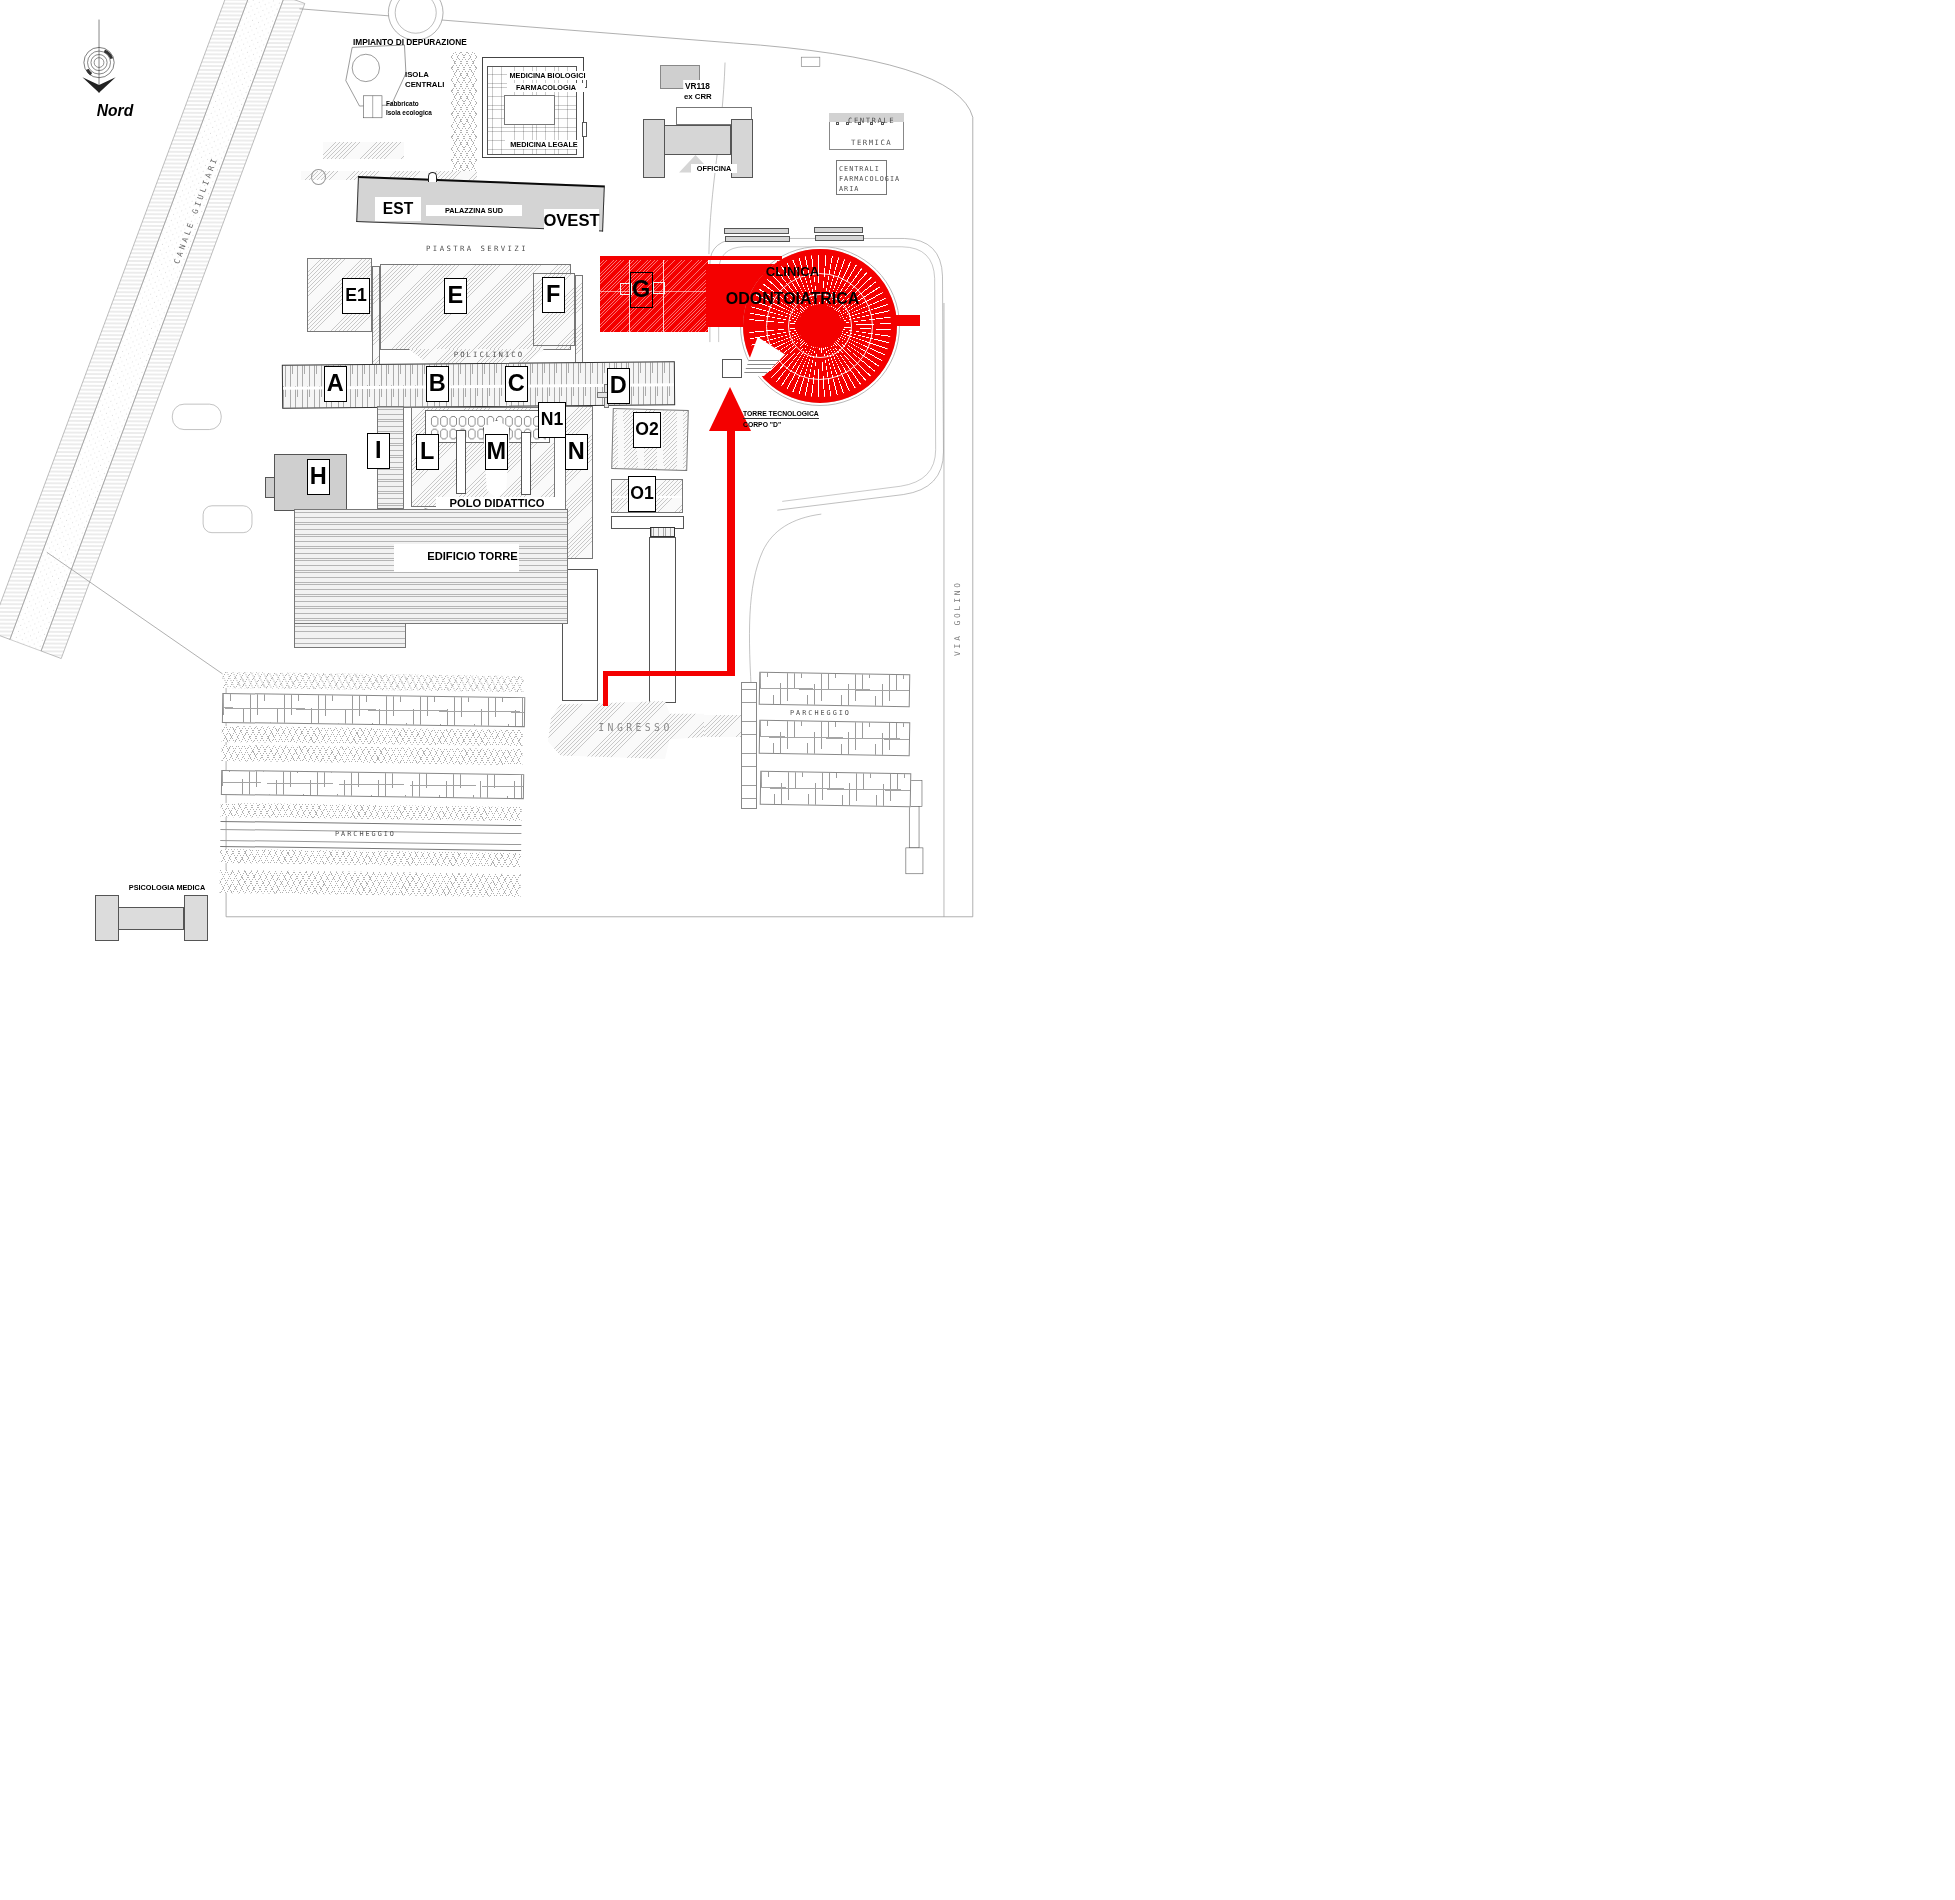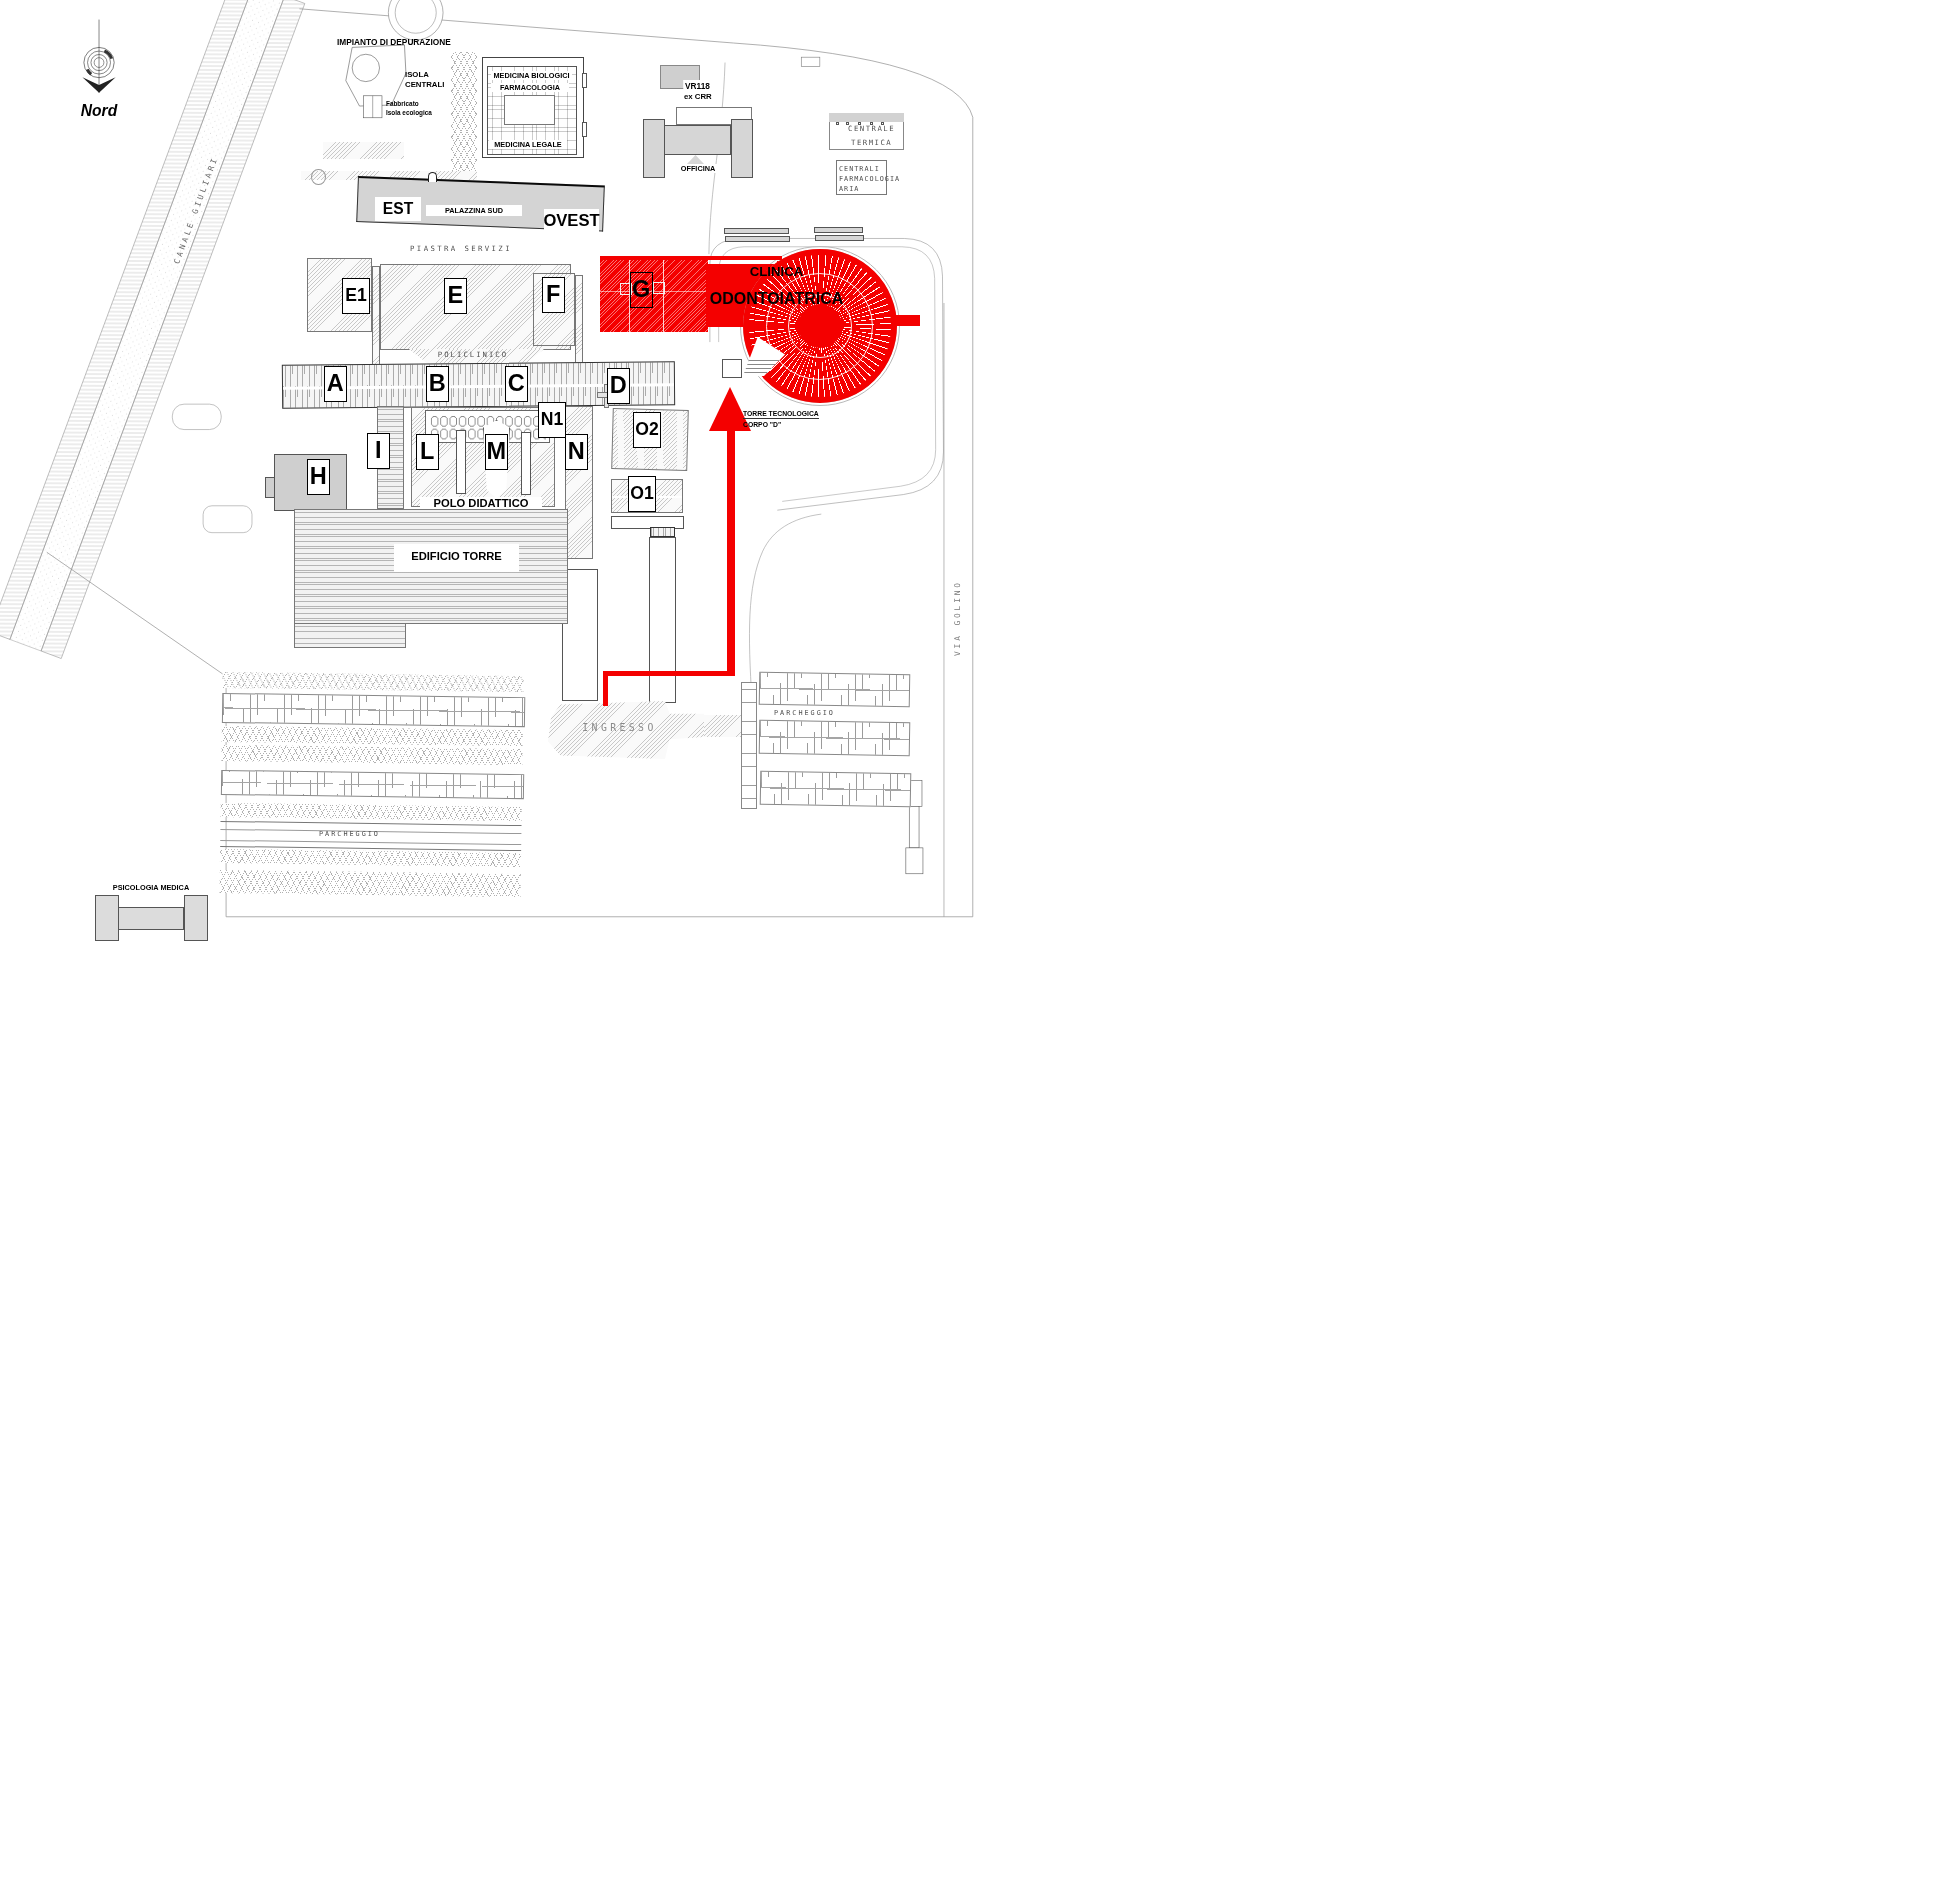--- a/index.html
+++ b/index.html
@@ -3,21 +3,21 @@
 <meta charset="utf-8">
 <style>
   html,body{margin:0;padding:0;background:#fff;}
   #map{position:relative;width:978px;height:950px;background:#fff;overflow:hidden;
        font-family:"Liberation Sans",sans-serif;}
   .abs{position:absolute;box-sizing:border-box;}
   .lbl{position:absolute;font-family:"Liberation Sans",sans-serif;font-weight:700;color:#000;
        white-space:nowrap;box-sizing:border-box;}
   .cad{position:absolute;font-family:"DejaVu Sans Mono",monospace;color:#4f4f4f;
        white-space:nowrap;box-sizing:border-box;}
-  .ctr{text-align:center;}
+  .ctr{text-align:center;margin-left:16px;}
   .hatchA{background-color:#fafafa;background-image:repeating-linear-gradient(135deg,rgba(0,0,0,.20) 0 0.5px,transparent 0.5px 2.9px);border:0.5px solid #777;}
   .hatchV{background-color:#f5f5f5;background-image:repeating-linear-gradient(90deg,rgba(0,0,0,.30) 0 0.5px,transparent 0.5px 2.4px);border:0.5px solid #333;}
   .hatchH{background-color:#f2f2f2;background-image:repeating-linear-gradient(180deg,rgba(0,0,0,.25) 0 0.5px,transparent 0.5px 2.4px);border:0.5px solid #777;}
   .hatchG{background-color:#fff;background-image:repeating-linear-gradient(0deg,rgba(0,0,0,.20) 0 0.5px,transparent 0.5px 4.4px),repeating-linear-gradient(90deg,rgba(0,0,0,.20) 0 0.5px,transparent 0.5px 4.4px);border:0.5px solid #555;}
   .hatchX{background-color:#fff;background-image:repeating-linear-gradient(62deg,#b0b0b0 0 0.5px,transparent 0.5px 5.4px),repeating-linear-gradient(-62deg,#b0b0b0 0 0.5px,transparent 0.5px 5.4px);}
   .stallV{background-color:#fff;border:0.5px solid #888;
           background-image:linear-gradient(180deg,transparent 48%,#a5a5a5 48%,#a5a5a5 52%,transparent 52%),repeating-linear-gradient(90deg,#9b9b9b 0 0.5px,transparent 0.5px 6.8px);}
   .stallH{background-color:#fff;border:0.5px solid #888;background-image:repeating-linear-gradient(180deg,#9b9b9b 0 0.5px,transparent 0.5px 6.4px);}
   .gray{background:#d6d6d6;border:0.5px solid #555;}
   .white{background:#fff;border:0.5px solid #555;}
@@ -243,21 +243,21 @@
   <div class="lbl" style="left:426px;top:205px;width:96px;height:11.2px;background:#fff;display:flex;align-items:center;justify-content:center;font-size:7.3px;z-index:6;">PALAZZINA SUD</div>
   <div class="lbl" style="left:544px;top:209px;width:55px;height:23.5px;background:#fff;display:flex;align-items:center;justify-content:center;font-size:16.6px;z-index:6;">OVEST</div>
   <div class="lbl ctr" style="left:708px;top:264px;width:137px;font-size:13.2px;z-index:20;">CLINICA</div>
   <div class="lbl ctr" style="left:703px;top:290px;width:147px;font-size:16px;z-index:20;">ODONTOIATRICA</div>
   <div class="lbl" style="left:743px;top:410px;font-size:6.8px;border-bottom:0.7px solid #333;padding-bottom:1px;z-index:45;">TORRE TECNOLOGICA</div>
   <div class="lbl" style="left:743px;top:421px;font-size:6.8px;z-index:45;">CORPO "D"</div>
   <div class="lbl ctr" style="left:420px;top:497px;width:122px;font-size:11.2px;background:#fff;z-index:10;">POLO DIDATTICO</div>
   <div class="lbl ctr" style="left:394px;top:550px;width:125px;font-size:11.2px;z-index:10;">EDIFICIO TORRE</div>
   <div class="lbl ctr" style="left:107px;top:883px;width:88px;font-size:7.3px;">PSICOLOGIA MEDICA</div>
 
-  <div class="cad" style="left:848px;top:124px;font-size:7.3px;letter-spacing:1.5px;">CENTRALE</div>
+  <div class="cad" style="left:848px;top:116px;font-size:7.3px;letter-spacing:1.5px;">CENTRALE</div>
   <div class="cad" style="left:851px;top:138px;font-size:7.3px;letter-spacing:1.5px;">TERMICA</div>
   <div class="cad" style="left:839px;top:165px;font-size:6.8px;letter-spacing:1px;">CENTRALI</div>
   <div class="cad" style="left:839px;top:175px;font-size:6.8px;letter-spacing:1px;">FARMACOLOGIA</div>
   <div class="cad" style="left:839px;top:185px;font-size:6.8px;letter-spacing:1px;">ARIA</div>
   <div class="cad ctr" style="left:401px;top:244px;width:120px;font-size:7.3px;letter-spacing:2.4px;">PIASTRA SERVIZI</div>
   <div class="cad ctr" style="left:430px;top:350px;width:86px;font-size:7.3px;letter-spacing:2px;">POLICLINICO</div>
   <div class="cad ctr" style="left:567px;top:722px;width:105px;font-size:9.8px;letter-spacing:3.4px;color:#8a8a8a;z-index:10;">INGRESSO</div>
   <div class="cad ctr" style="left:757px;top:709px;width:95px;font-size:6.8px;letter-spacing:2px;z-index:10;">PARCHEGGIO</div>
   <div class="cad ctr" style="left:302px;top:830px;width:95px;font-size:6.8px;letter-spacing:2px;z-index:10;">PARCHEGGIO</div>
   <div class="cad" style="left:196px;top:210px;font-size:7.8px;letter-spacing:2.9px;color:#666;transform:translate(-50%,-50%) rotate(-70deg);">CANALE GIULIARI</div>

